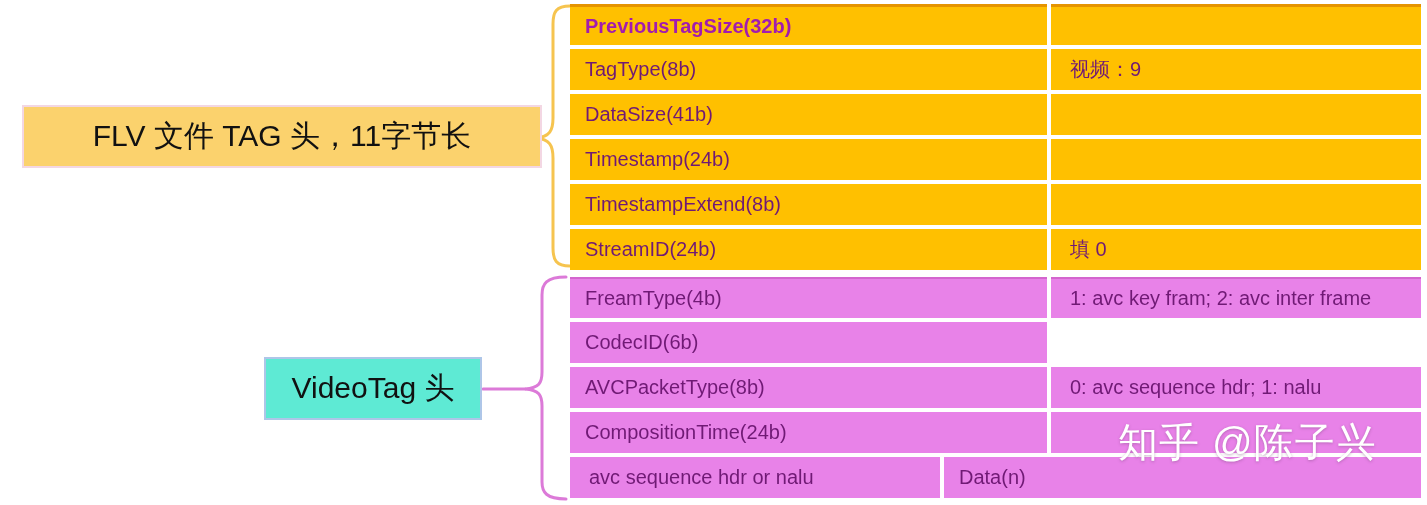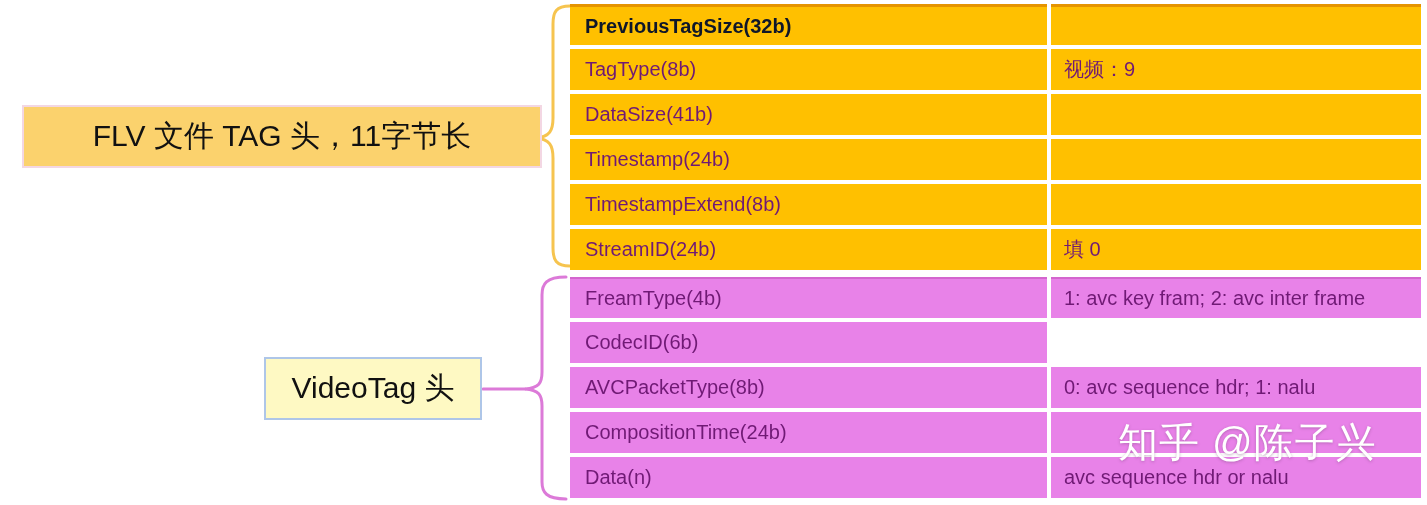--- a/index.html
+++ b/index.html
@@ -21,41 +21,41 @@
   .section { display:flex; flex-direction:column; gap:4px; }
   .section-flv { margin-bottom:7px; }
   .row { display:flex; gap:4px; height:41px; }
   .cell {
     display:flex; align-items:center;
     box-sizing:border-box;
     font-size:20px; color:#701a75;
     white-space:nowrap; overflow:hidden;
   }
   .cell.field { width:477px; padding-left:15px; }
-  .cell.value { flex:1; padding-left:13px;text-align:right; }
+  .cell.value { flex:1; padding-left:19px;text-align:right; }
   .row.orange .cell { background:#FFC000; }
   .row.pink   .cell { background:#E882E8; }
-  .row.header-row .cell { color:#0f172a; font-weight:bold; border-top:3px solid #E59400; }
+  .row.header-row .cell { color:#a21caf; font-weight:bold; border-top:3px solid #E59400; }
   .row.pink-top .cell { border-top:2px solid #D465CE; }
   
   .label {
     position:absolute;
     display:flex; align-items:center; justify-content:center;
     box-sizing:border-box;
     font-size:30px; color:#111111;
     white-space:nowrap;
   }
   .label-flv {
     left:22px; top:105px; width:520px; height:63px;
     background:#FBD26D;
     border:2px solid #F3D7E3;
   }
   .label-video {
     left:264px; top:357px; width:218px; height:63px;
-    background:#fef9c3;
+    background:#5eead4;
     border:2px solid #AEC6E8;
   }
   
   .watermark {
     position:absolute; left:1118px; top:415px;
     font-size:40px; color:#ffffff;
     letter-spacing:1px;
     text-shadow: 0 1px 3px rgba(120,70,120,.45);
     white-space:nowrap;
   }
@@ -121,22 +121,22 @@
       </div>
       <div class="row pink">
         <div class="cell field">AVCPacketType(8b)</div>
         <div class="cell value">0: avc sequence hdr; 1: nalu</div>
       </div>
       <div class="row pink">
         <div class="cell field">CompositionTime(24b)</div>
         <div class="cell value"></div>
       </div>
       <div class="row pink">
+        <div class="cell value">avc sequence hdr or nalu</div>
         <div class="cell field">Data(n)</div>
-        <div class="cell value">avc sequence hdr or nalu</div>
       </div>
     </div>
 
   </div>
 
   <div class="watermark">知乎 @陈子兴</div>
 
 </div>
 
 </body></html>

